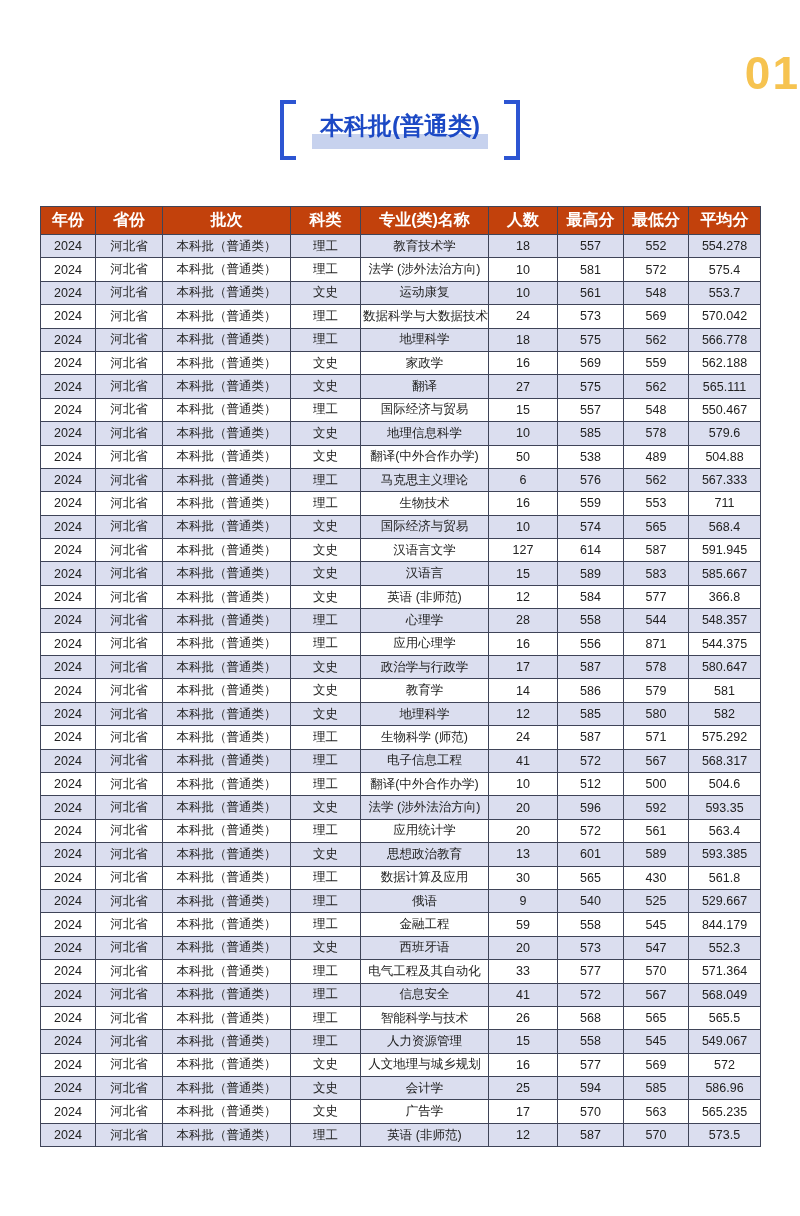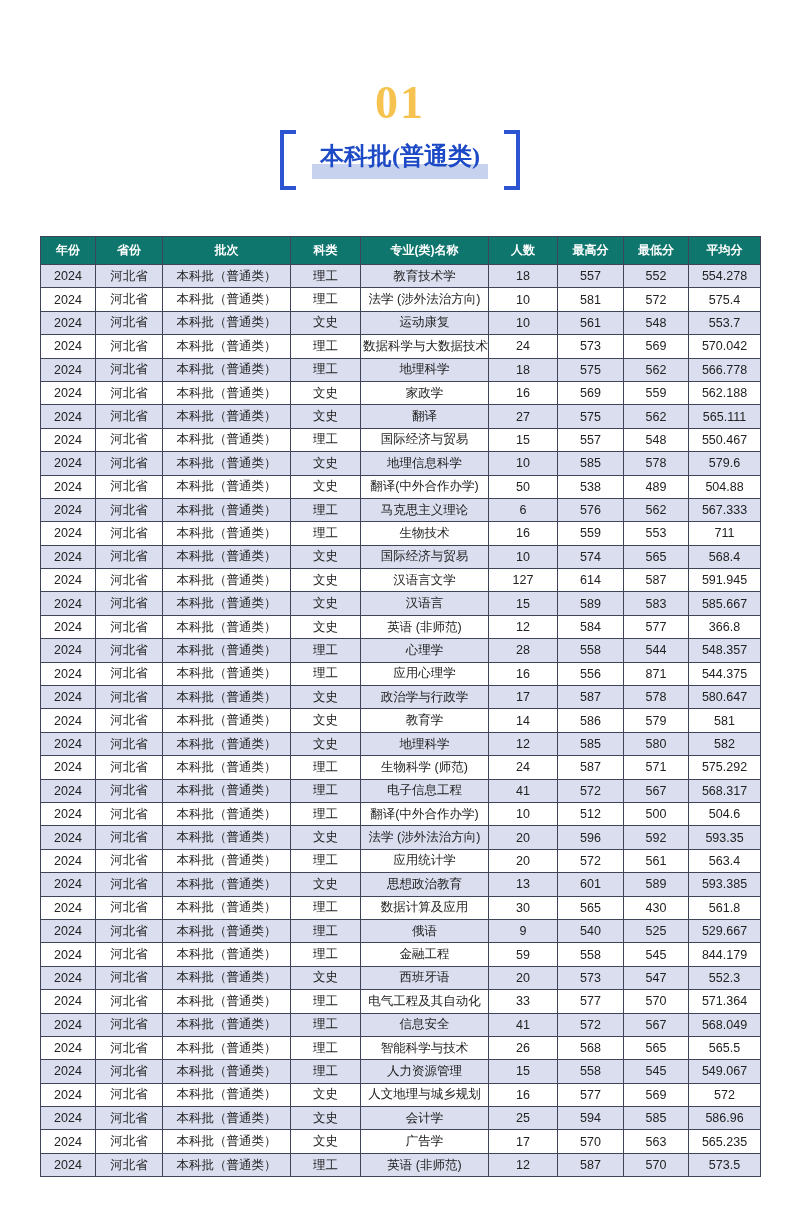--- a/index.html
+++ b/index.html
@@ -5,23 +5,22 @@
   * { box-sizing: border-box; }
   html, body { margin: 0; padding: 0; }
   body {
     width: 800px;
     height: 1216px;
     background: #ffffff;
     font-family: "Liberation Sans", sans-serif;
     overflow: hidden;
   }
   .header-block {
-    padding-top: 80px;
-    text-align: center;
-    font-family: Liberation Serif, serif;
+    padding-top: 50px;
+    text-align: right;
   }
   .section-number {
     font-size: 46px;
     font-weight: 800;
     color: #f6c350;
     line-height: 1;
     letter-spacing: 2px;
   }
   .title-row {
     display: flex;
@@ -65,25 +64,25 @@
   table.scores th,
   table.scores td {
     border: 1px solid #3f4458;
     text-align: center;
     vertical-align: middle;
     overflow: hidden;
     white-space: nowrap;
     padding: 0 2px;
   }
   table.scores th {
-    background: #0f766e;
+    background: #c2410c;
     color: #ffffff;
     font-weight: bold;
     height: 28px;
-    font-size: 12px;
+    font-size: 16px;
   }
   table.scores td {
     height: 23.4px;
     color: #222222;
     background: #ffffff;
   }
   table.scores tbody tr:nth-child(odd) td {
     background: #dbdeef;
   }
 </style>

